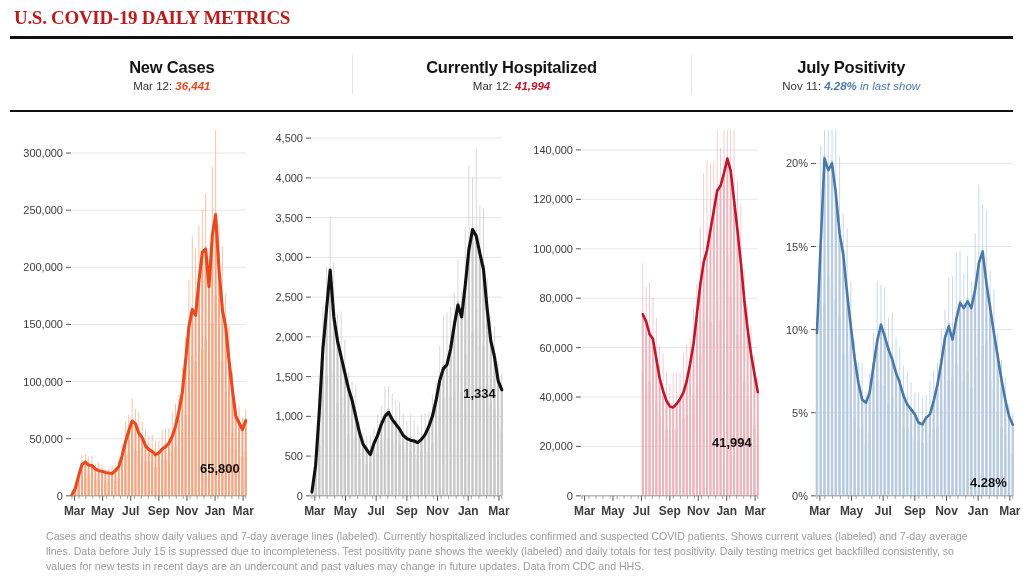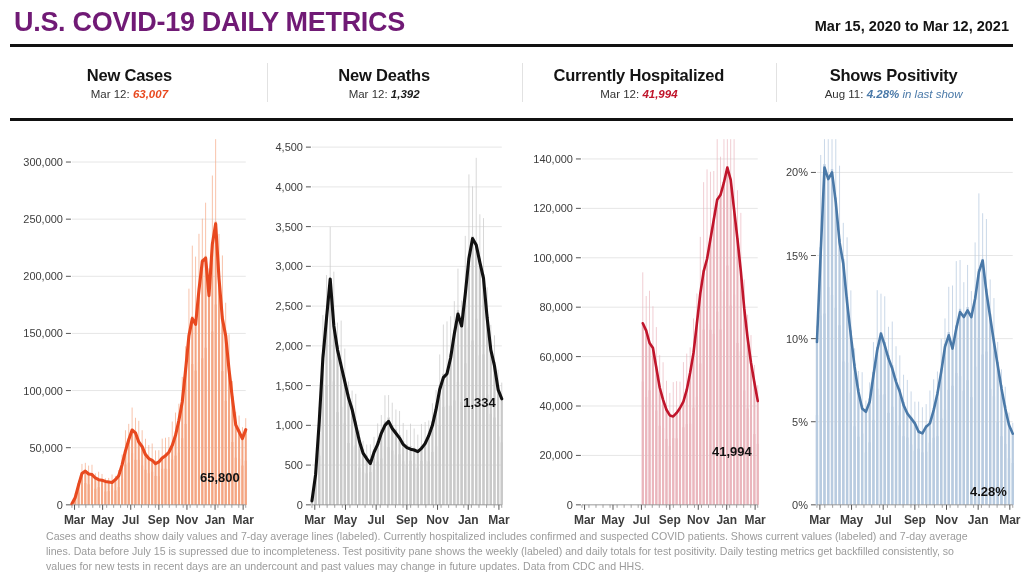--- a/index.html
+++ b/index.html
@@ -9,22 +9,22 @@
     overflow:hidden;
   }
   .wrap{width:1023px;height:578px;position:relative;box-sizing:border-box;}
 
   
   .topbar{
     display:flex;align-items:flex-end;justify-content:space-between;
     padding:8px 14px 4px 14px;box-sizing:border-box;
   }
   .main-title{
-    font-size:27px;font-weight:bold;letter-spacing:-0.3px;
-    color:#701a75;line-height:1.05;
+    font-size:19px;font-weight:bold;letter-spacing:-0.3px;
+    color:#b91c1c;line-height:1.05;font-family:Liberation Serif, serif;
   }
   .date-range{
     font-size:14.5px;font-weight:bold;color:#141414;padding-bottom:2px;
   }
 
   .rule-top{height:3px;background:#111;margin:4px 10px 0 10px;}
   .rule-bottom{height:2.5px;background:#111;margin:0 10px;}
 
   
   .panel-heads{display:flex;padding:12px;margin:0;gap:20px;}
@@ -61,51 +61,43 @@
   .gridline{stroke:#e6e6e6;stroke-width:1;}
   .axisline{stroke:#9a9a9a;stroke-width:1;}
 </style>
 </head>
 <body>
 
 <div class="wrap">
 
   <div class="topbar">
     <div class="main-title">U.S. COVID-19 DAILY METRICS</div>
-    <div class="date-range">Mar 15, 2020 to Mar 12, 2021</div>
   </div>
 
   <div class="rule-top"></div>
 
   <div class="panel-heads">
     <div class="phead">
       <div class="ptitle">New Cases</div>
       <div class="psub">
         <span>Mar 12:</span>
-        <span class="val" style="color: rgb(232, 73, 31);">63,007</span><span class="suffix" style="color: rgb(232, 73, 31);"></span>
-      </div>
-    </div>
-    <div class="phead">
-      <div class="ptitle">New Deaths</div>
-      <div class="psub">
-        <span>Mar 12:</span>
-        <span class="val" style="color: rgb(26, 26, 26);">1,392</span><span class="suffix" style="color: rgb(26, 26, 26);"></span>
+        <span class="val" style="color: rgb(232, 73, 31);">36,441</span><span class="suffix" style="color: rgb(232, 73, 31);"></span>
       </div>
     </div>
     <div class="phead">
       <div class="ptitle">Currently Hospitalized</div>
       <div class="psub">
         <span>Mar 12:</span>
         <span class="val" style="color: rgb(192, 21, 43);">41,994</span><span class="suffix" style="color: rgb(192, 21, 43);"></span>
       </div>
     </div>
     <div class="phead">
-      <div class="ptitle">Shows Positivity</div>
+      <div class="ptitle">July Positivity</div>
       <div class="psub">
-        <span>Aug 11:</span>
+        <span>Nov 11:</span>
         <span class="val" style="color: rgb(74, 121, 168);">4.28%</span><span class="suffix" style="color: rgb(74, 121, 168);"> in last show</span>
       </div>
     </div>
   </div>
 
   <div class="rule-bottom"></div>
 
   <div class="charts">
     <div class="chartcell">
         <svg viewBox="0 0 256 420" width="256" height="420">

